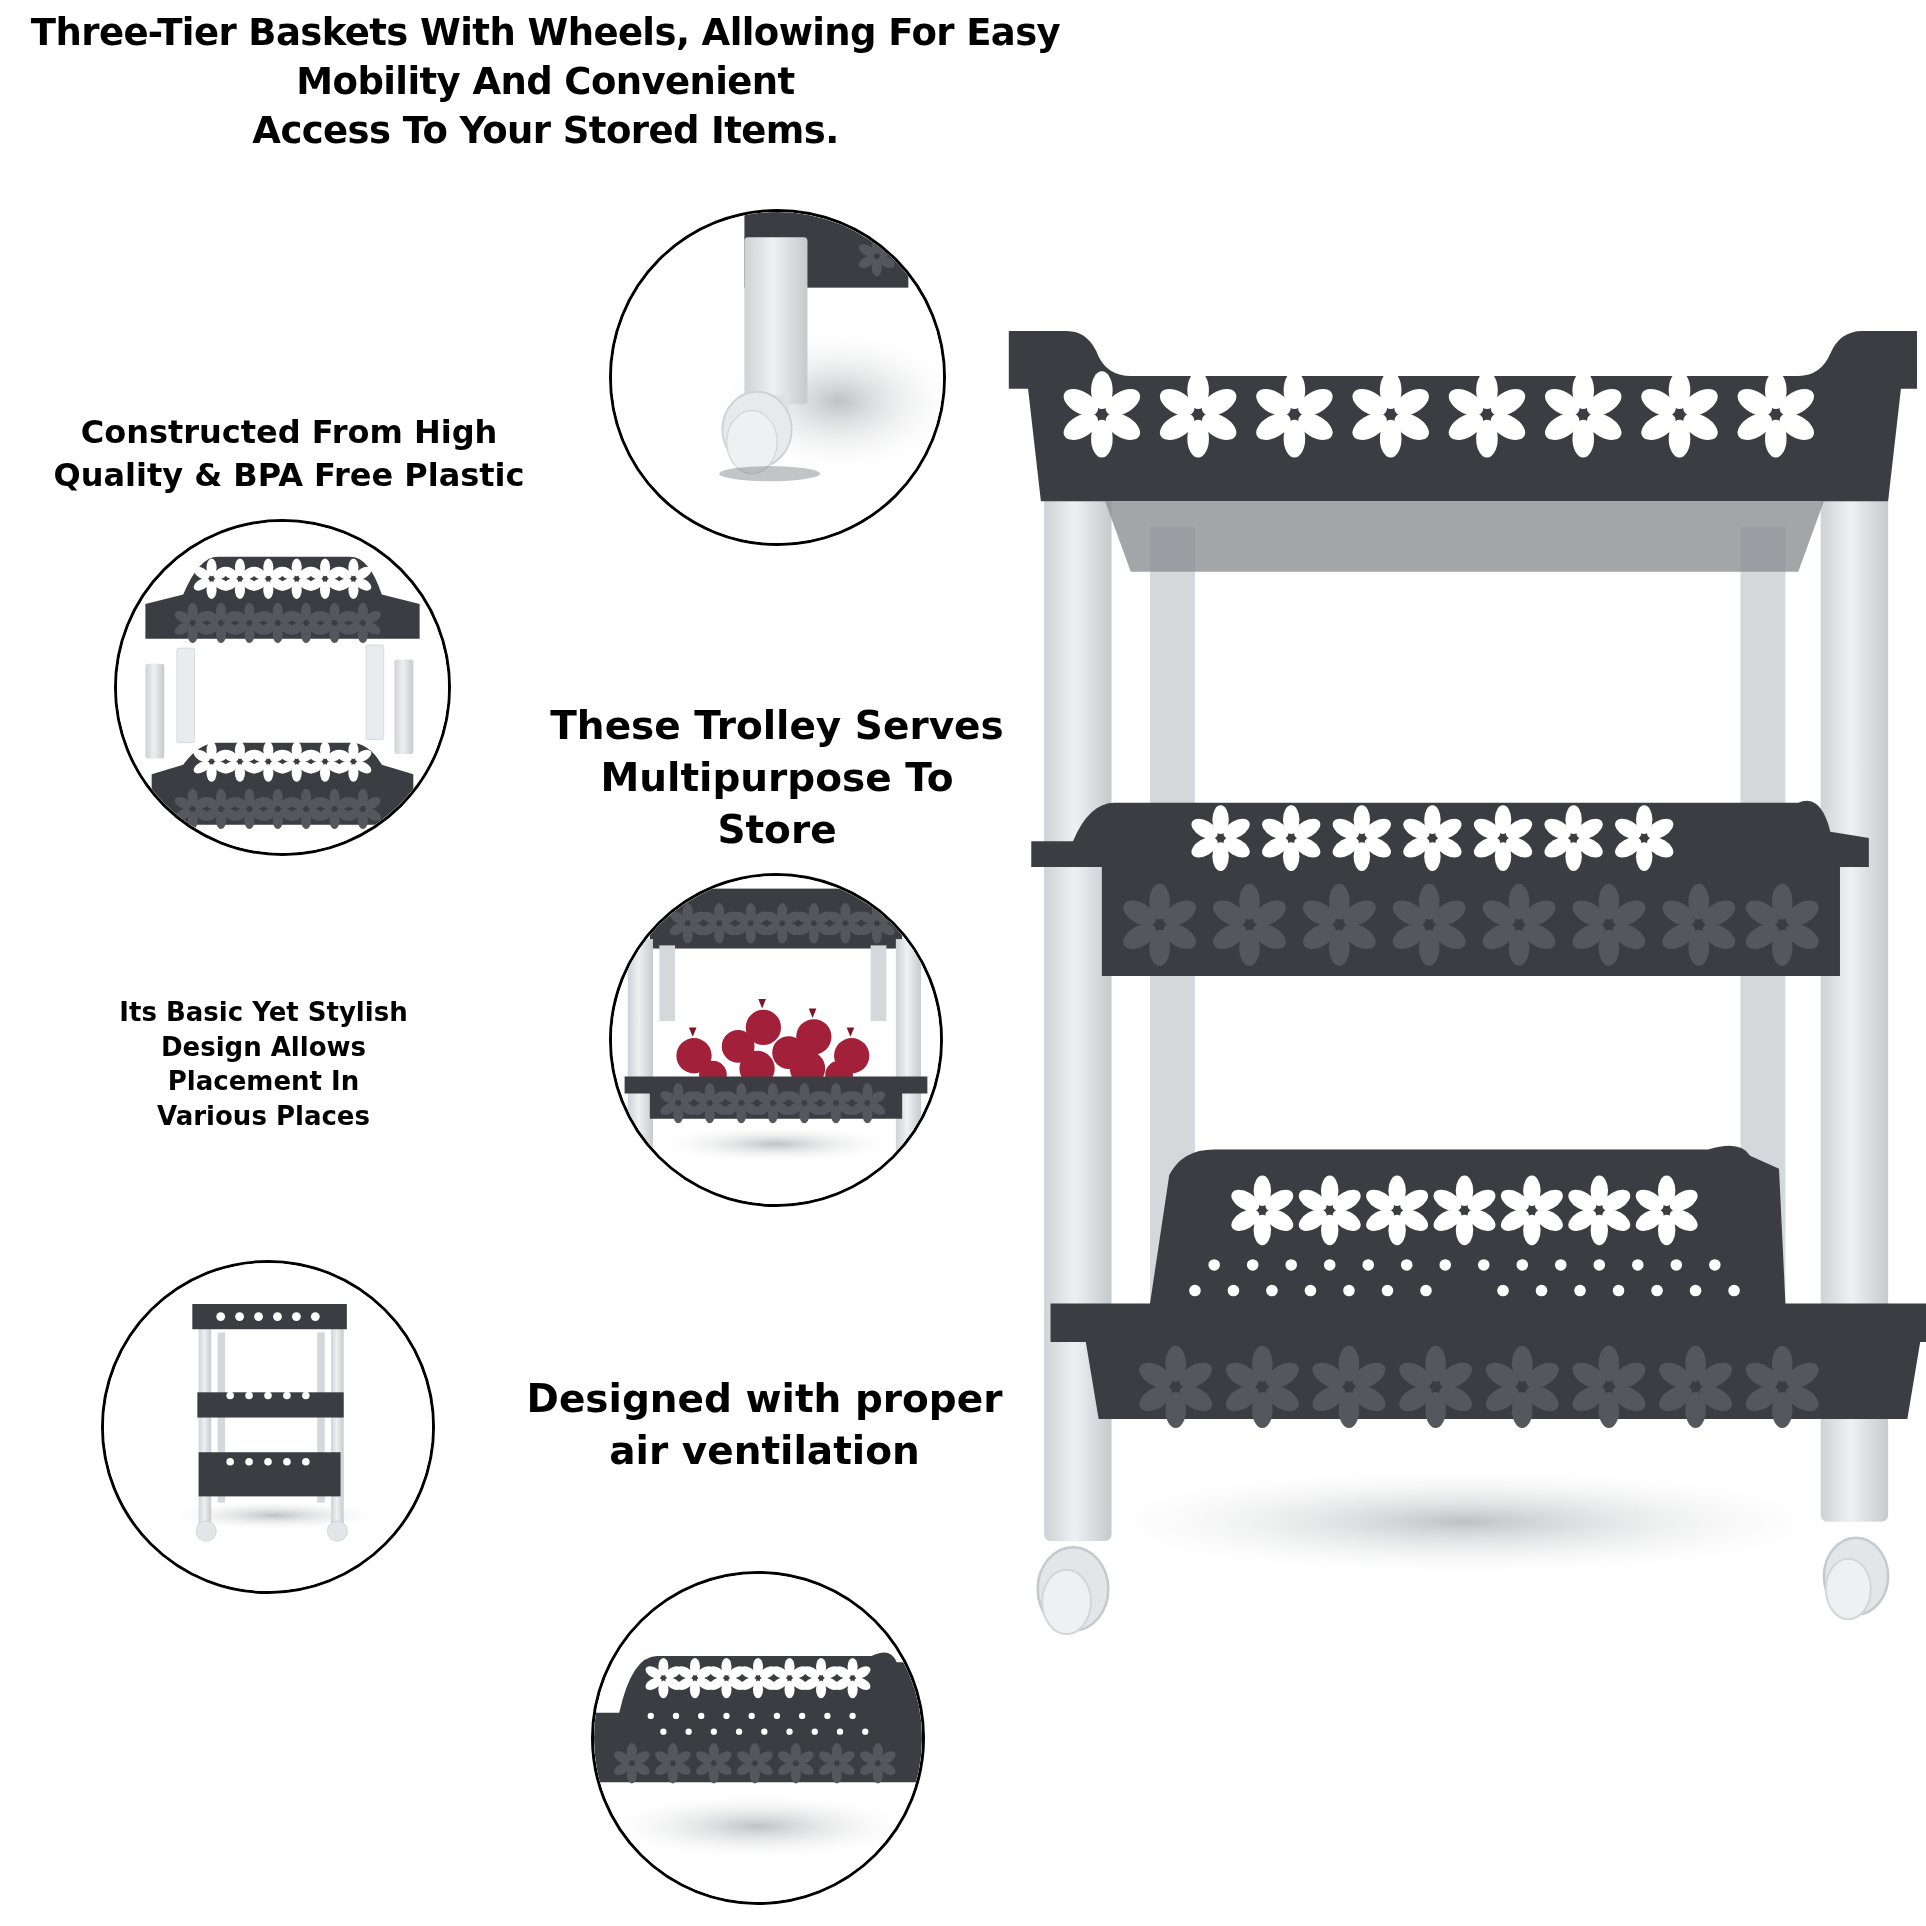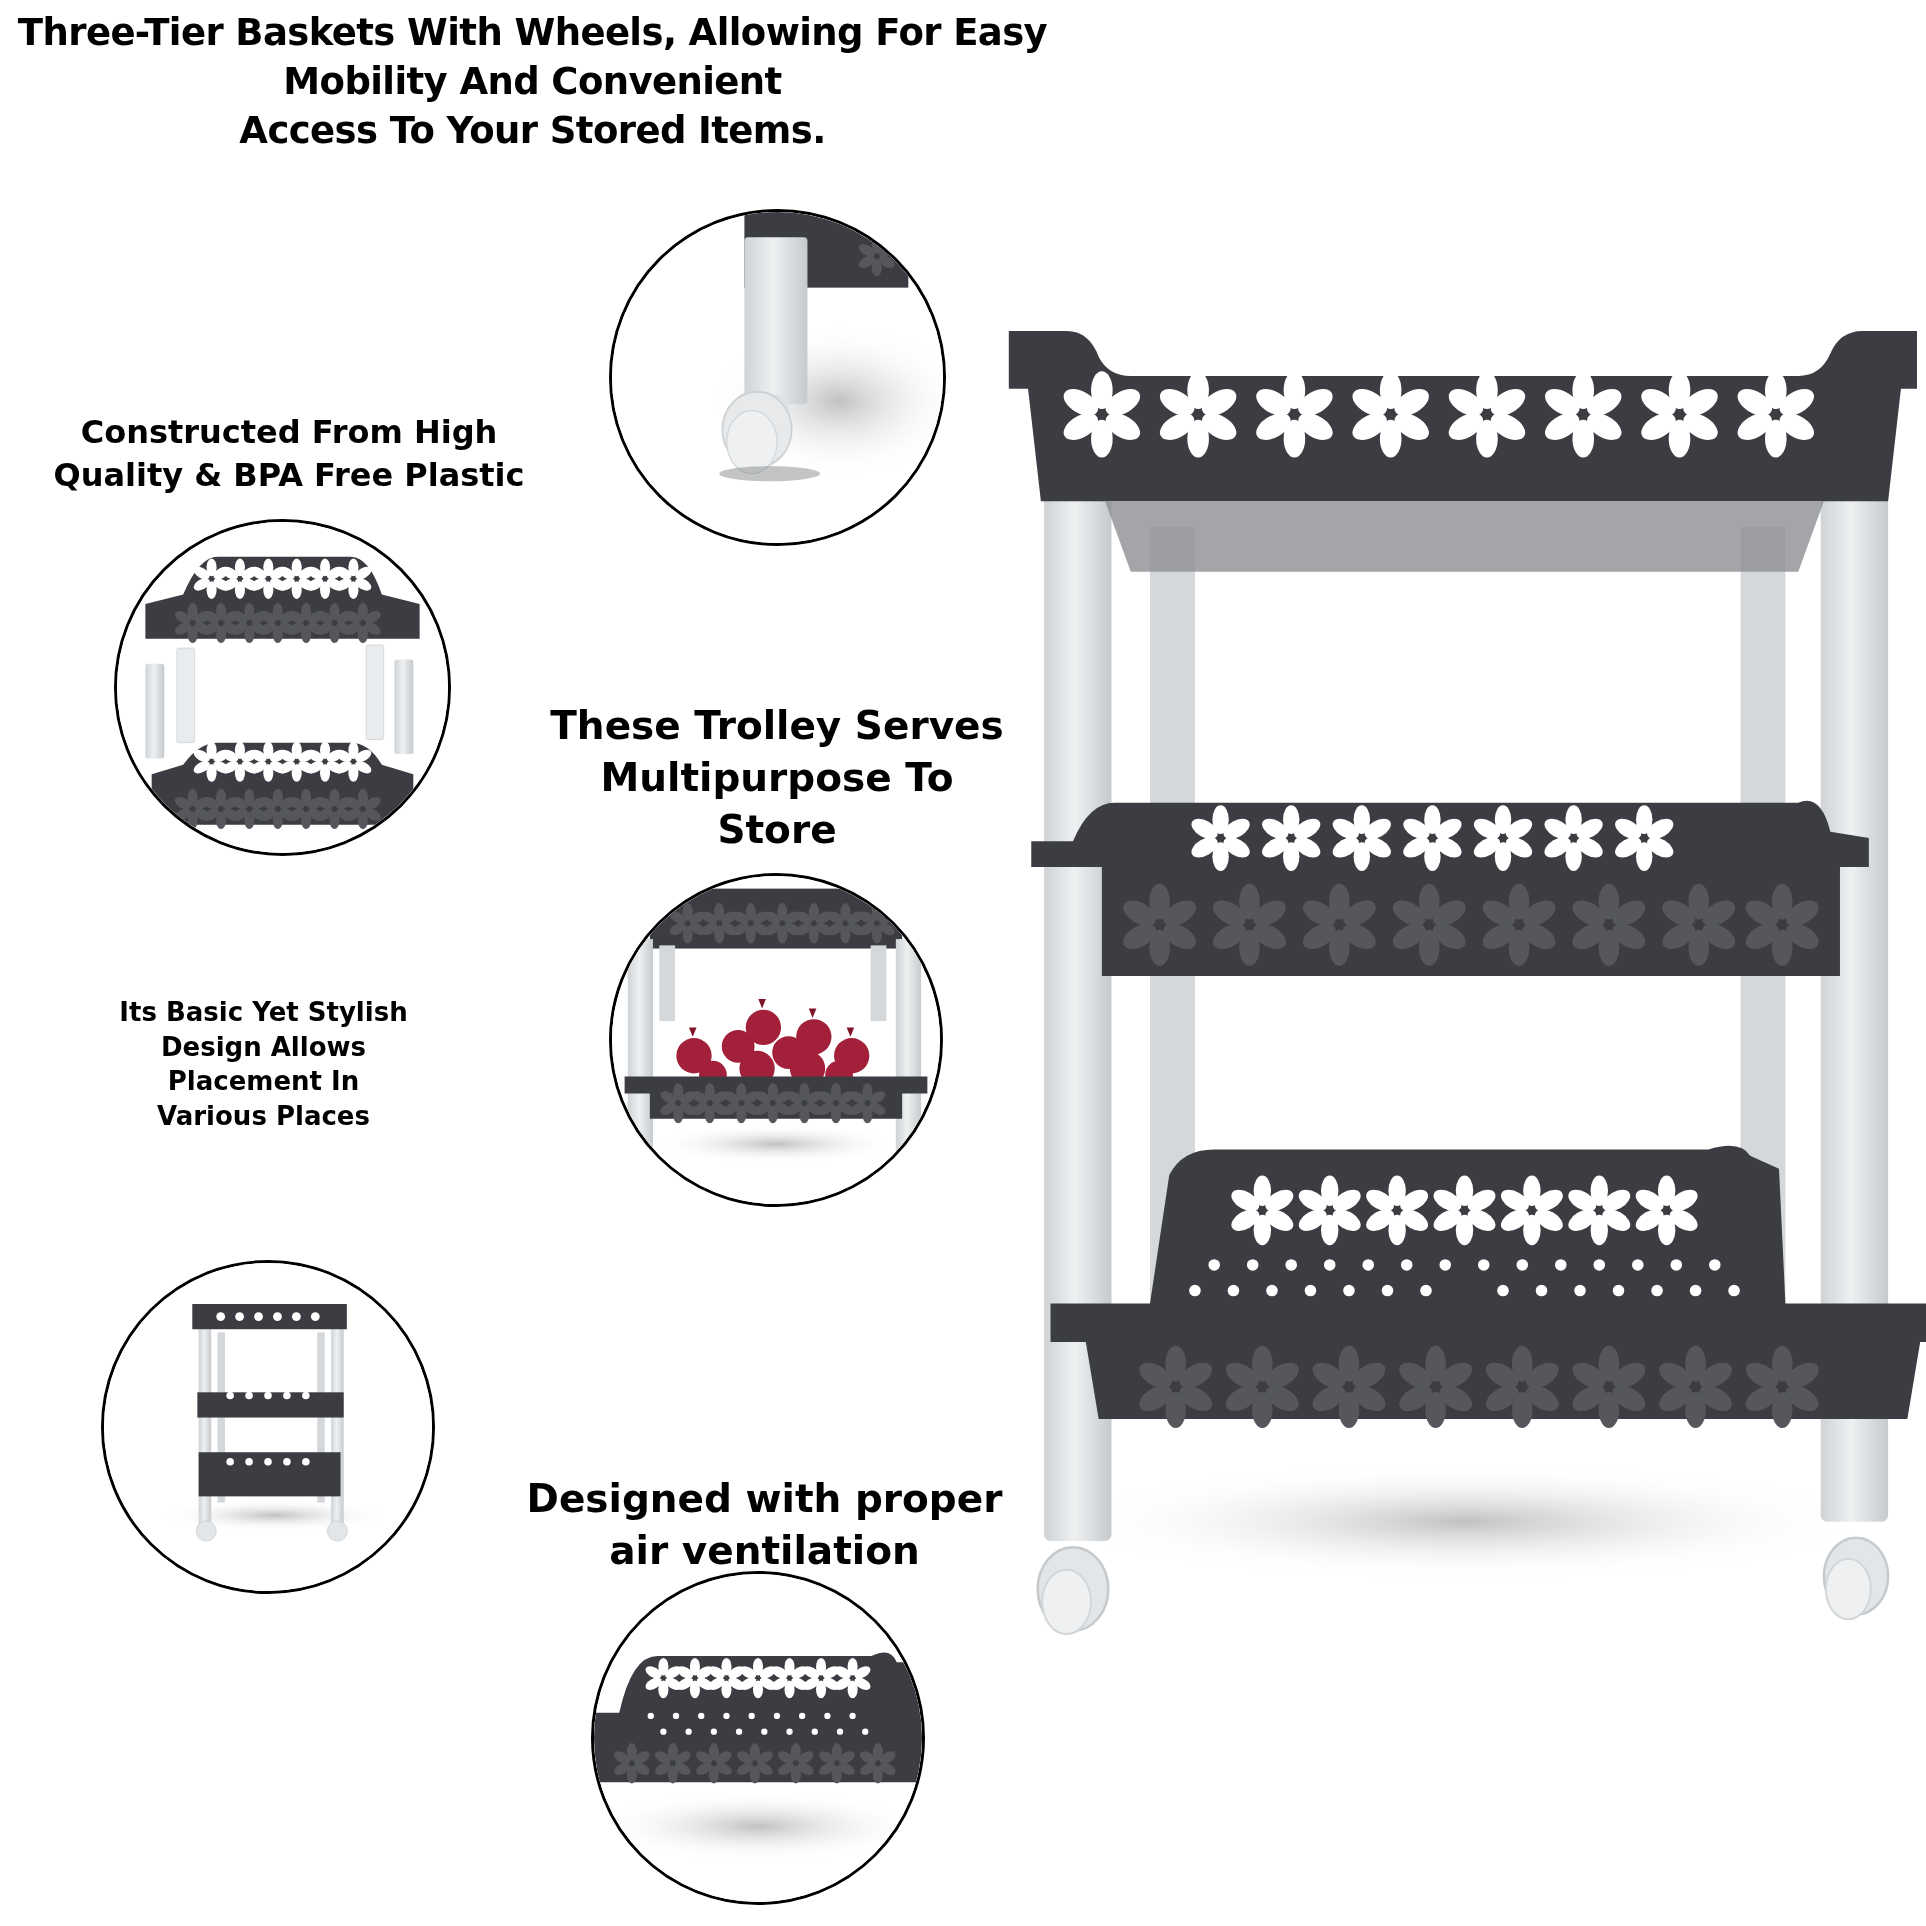--- a/index.html
+++ b/index.html
@@ -8,36 +8,36 @@
   .caption { position:absolute; text-align:center; font-weight:bold;
              font-family:"DejaVu Sans", sans-serif; line-height:1.33; white-space:pre-line; }
   .circle { position:absolute; border:3.2px solid #000; border-radius:50%;
             overflow:hidden; background:#fff; box-sizing:border-box; }
   .circle svg, .main-product svg { display:block; width:100%; height:100%; }
   .main-product { position:absolute; }
 </style>
 </head>
 <body>
 
-<div class="caption" style="left:6px; top:7.7px; width:1053px; font-size:37px; letter-spacing:-0.6px;">Three-Tier Baskets With Wheels, Allowing For Easy
+<div class="caption" style="left:19px; top:7.7px; width:1053px; font-size:37px; letter-spacing:-0.6px;">Three-Tier Baskets With Wheels, Allowing For Easy
 Mobility And Convenient
 Access To Your Stored Items.</div>
 
 <div class="caption" style="left:13px; top:411px; width:552px; font-size:32px;">Constructed From High
 Quality &amp; BPA Free Plastic</div>
 
 <div class="caption" style="left:546px; top:700px; width:462px; font-size:39px;">These Trolley Serves
 Multipurpose To Store</div>
 
 <div class="caption" style="left:45px; top:995px; width:437px; font-size:26px;">Its Basic Yet Stylish
 Design Allows
 Placement In
 Various Places</div>
 
-<div class="caption" style="left:514px; top:1473px; width:501px; font-size:39px;">Designed with proper
+<div class="caption" style="left:514px; top:1373px; width:501px; font-size:39px;">Designed with proper
 air ventilation</div>
 
 <svg width="0" height="0" style="position:absolute">
   <defs>
     <g id="flower">
       <ellipse cx="0" cy="-18" rx="8" ry="14" fill="#fff"></ellipse>
       <ellipse cx="0" cy="-18" rx="8" ry="14" fill="#fff" transform="rotate(60)"></ellipse>
       <ellipse cx="0" cy="-18" rx="8" ry="14" fill="#fff" transform="rotate(120)"></ellipse>
       <ellipse cx="0" cy="-18" rx="8" ry="14" fill="#fff" transform="rotate(180)"></ellipse>
       <ellipse cx="0" cy="-18" rx="8" ry="14" fill="#fff" transform="rotate(240)"></ellipse>

